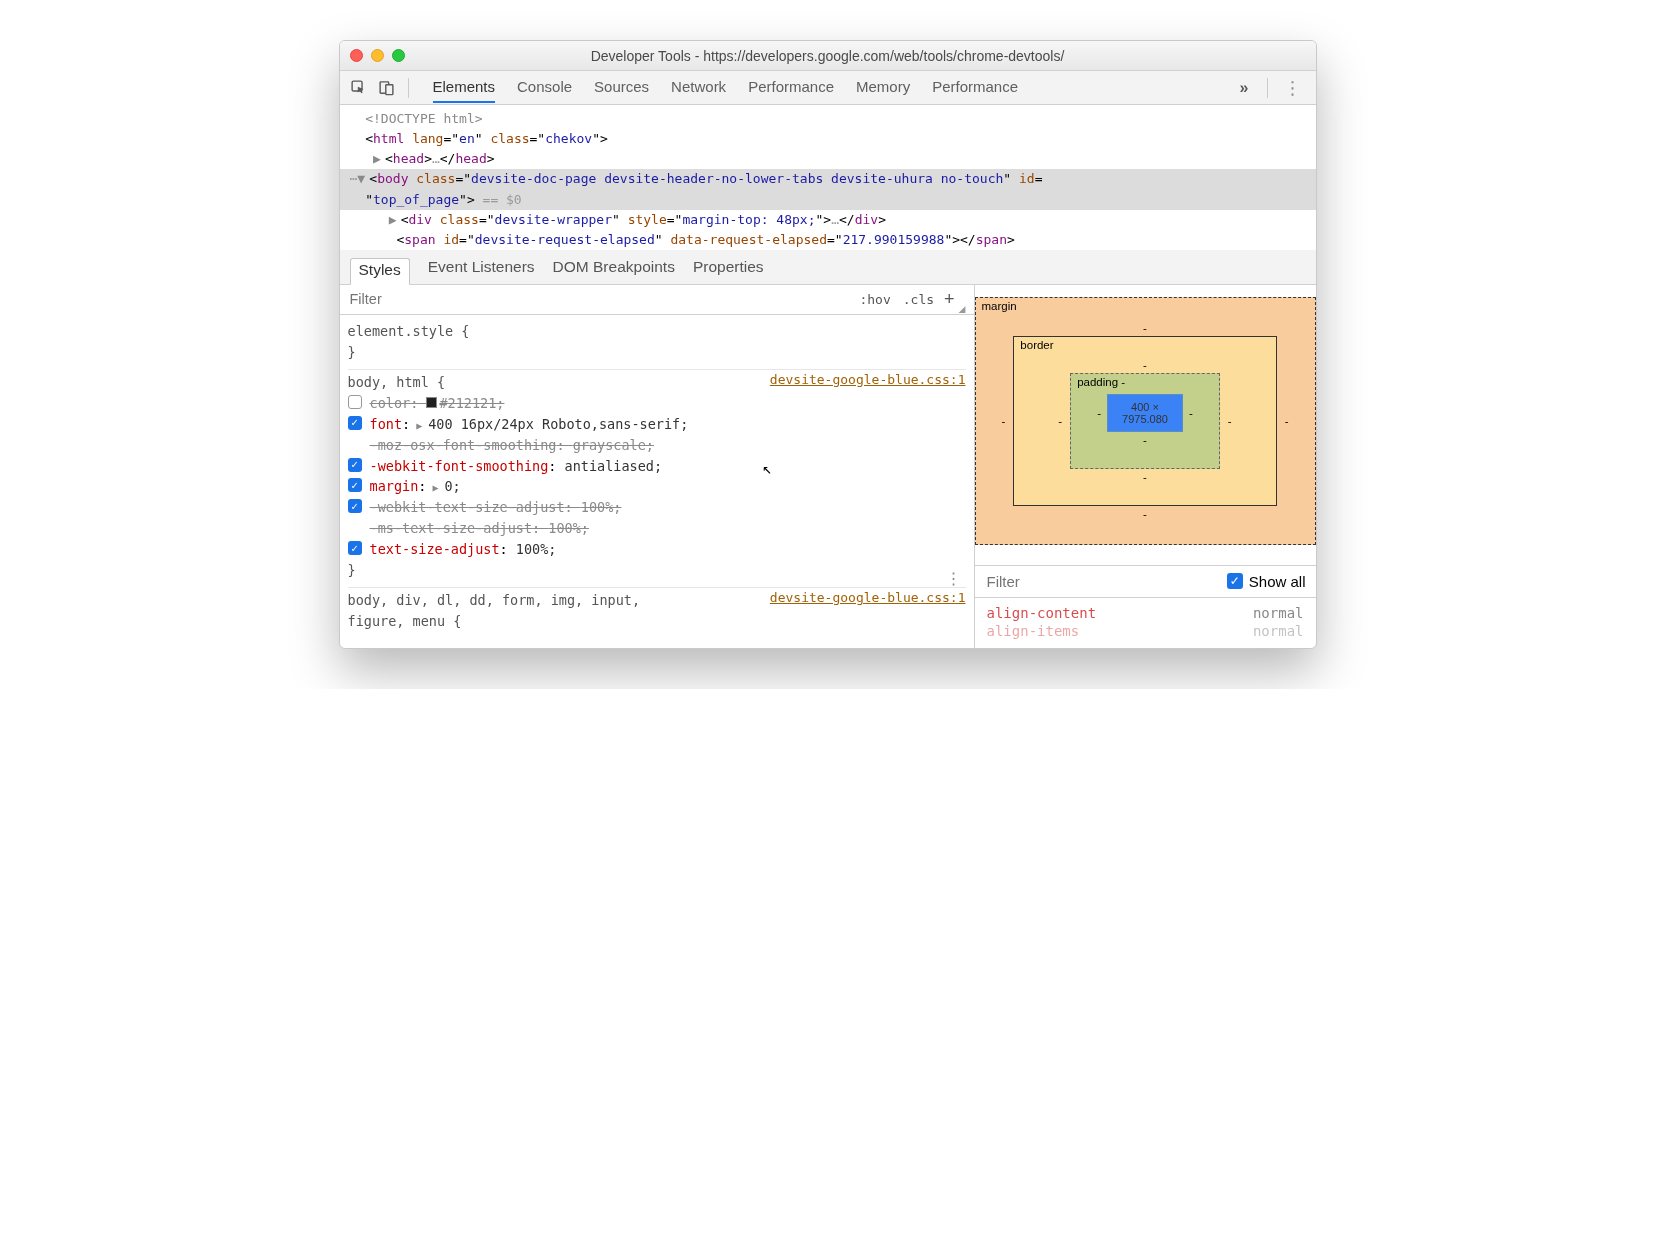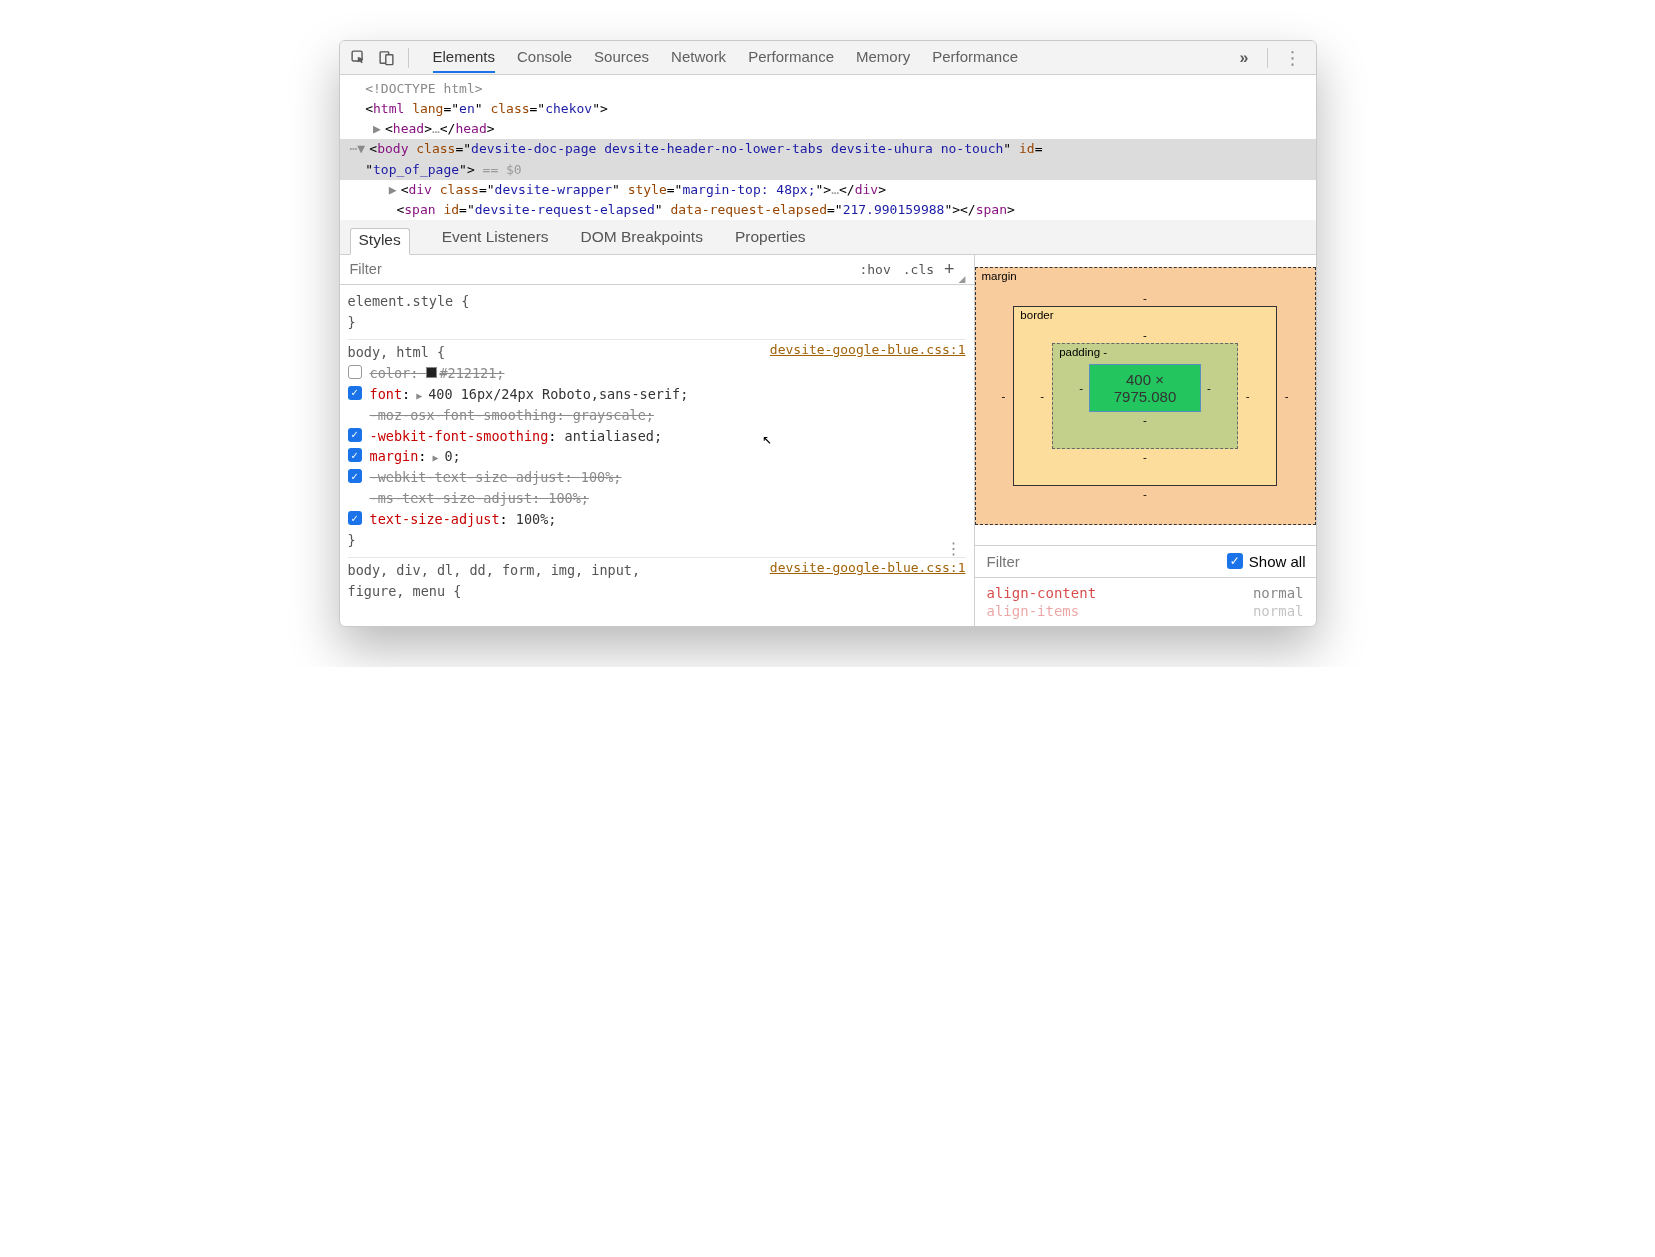--- a/index.html
+++ b/index.html
@@ -80,21 +80,21 @@
   .t-gray { color:#9a9a9a; }
   
   .crumbs {
     display: flex; font-size: 13.5px; border-top:1px solid #d0d0d0; border-bottom:1px solid #d0d0d0;
     background:#fff; font-family: Menlo, Consolas, monospace; height:24px; align-items:stretch;
   }
   .crumb { padding:2px 10px; display:flex; align-items:center; color:#333;}
   .crumb.sel { background:#1a73e8; color:#fff; }
   
   .subtabs {
-    display:flex; gap:32px; padding:8px 10px; border-bottom:1px solid #d0d0d0; background:#f3f3f3;
+    display:flex; gap:18px; padding:8px 10px; border-bottom:1px solid #d0d0d0; background:#f3f3f3;
     font-size:15.5px; color:#555;
   }
   .subtab { cursor:pointer; }
   .subtab.active { background:#fff; border:1px solid #c6c6c6; border-bottom:1px solid #fff; border-radius:3px 3px 0 0; padding:2px 8px; margin-bottom:-9px; color:#333;}
   
   .mainsplit { display:flex; }
   .leftpane { flex: 0 0 635px; border-right:1px solid #d0d0d0; }
   .rightpane { flex: 1; }
   
   .filterbar {
@@ -129,23 +129,23 @@
   .swatch { display:inline-block; width:11px; height:11px; background:#212121; border:1px solid #888; vertical-align:middle; margin:0 2px 2px 0;}
   .tri { color:#8a8a8a; font-size:10px; }
   .mini-kebab { position:absolute; right:4px; bottom:4px; color:#888; font-size:16px; line-height:8px;}
   
   .boxmodel { display:flex; justify-content:center; padding:12px 0 20px 0; }
   .bm-margin {
     border:1px dashed #333; background:#f9cc9d; padding:22px 26px 22px 26px; position:relative;
     font-family:-apple-system,Arial,sans-serif; font-size:11.5px; text-align:center;
   }
   .bm-label { position:absolute; left:6px; top:2px; font-size:11.5px; }
-  .bm-border { border:1px solid #333; background:#fddd9b; padding:20px 26px; position:relative;}
+  .bm-border { border:1px solid #333; background:#fddd9b; padding:20px 44px; position:relative;}
   .bm-padding { border:1px dashed #666; background:#c3d08b; padding:20px 26px; position:relative;}
-  .bm-content { border:1px solid #5a8fbf; background:#22c55e; padding:6px 10px; color:#333; font-size:15px;text-align:center;}
+  .bm-content { border:1px solid #5a8fbf; background:#3b82f6; padding:6px 10px; color:#333; font-size:11px;text-align:center;}
   .bm-val { font-size:11.5px; }
   .bm-top,.bm-bot { display:block; margin:2px 0;}
   
   .compfilter { display:flex; align-items:center; border-top:1px solid #d0d0d0; border-bottom:1px solid #d0d0d0; padding:6px 10px; font-size:15px;}
   .compfilter .finput2 { flex:1; border:none; outline:none; color:#888; font-size:15px;}
   .showall-cb {
     width:16px; height:16px; border-radius:3px; background:#1a73e8;
     display:inline-flex; align-items:center; justify-content:center; color:#fff; font-size:12px; margin-right:6px;
   }
   .complist { font-family:Menlo,monospace; font-size:14px; padding:6px 12px; color:#888;}
@@ -153,20 +153,28 @@
   .complist .cv { float:right; }
   .comp-row { overflow:hidden; padding:1px 0;}
   
   .cursor-arrow { position:absolute; pointer-events:none; font-size:16px; color:#000;}
 </style>
 </head>
 <body>
 
 <div class="window">
 
+  <div class="titlebar">
+    <div class="traffic">
+      <div class="tl red"></div>
+      <div class="tl yellow"></div>
+      <div class="tl green"></div>
+    </div>
+    <div class="title">Developer Tools - https://developers.google.com/web/tools/chrome-devtools/</div>
+  </div>
 
   <div class="tabstrip">
     <span class="toolicon">
       <svg width="17" height="17" viewBox="0 0 24 24" fill="none" stroke="currentColor" stroke-width="2">
           <rect x="3" y="3" width="14" height="14" rx="2"></rect>
           <path d="M11 11l8 3-3 2 2 3-2 1-2-3-3 2z" fill="currentColor" stroke="none"></path>
         </svg>
     </span>
     <span class="toolicon">
       <svg width="17" height="17" viewBox="0 0 24 24" fill="none" stroke="currentColor" stroke-width="2">

